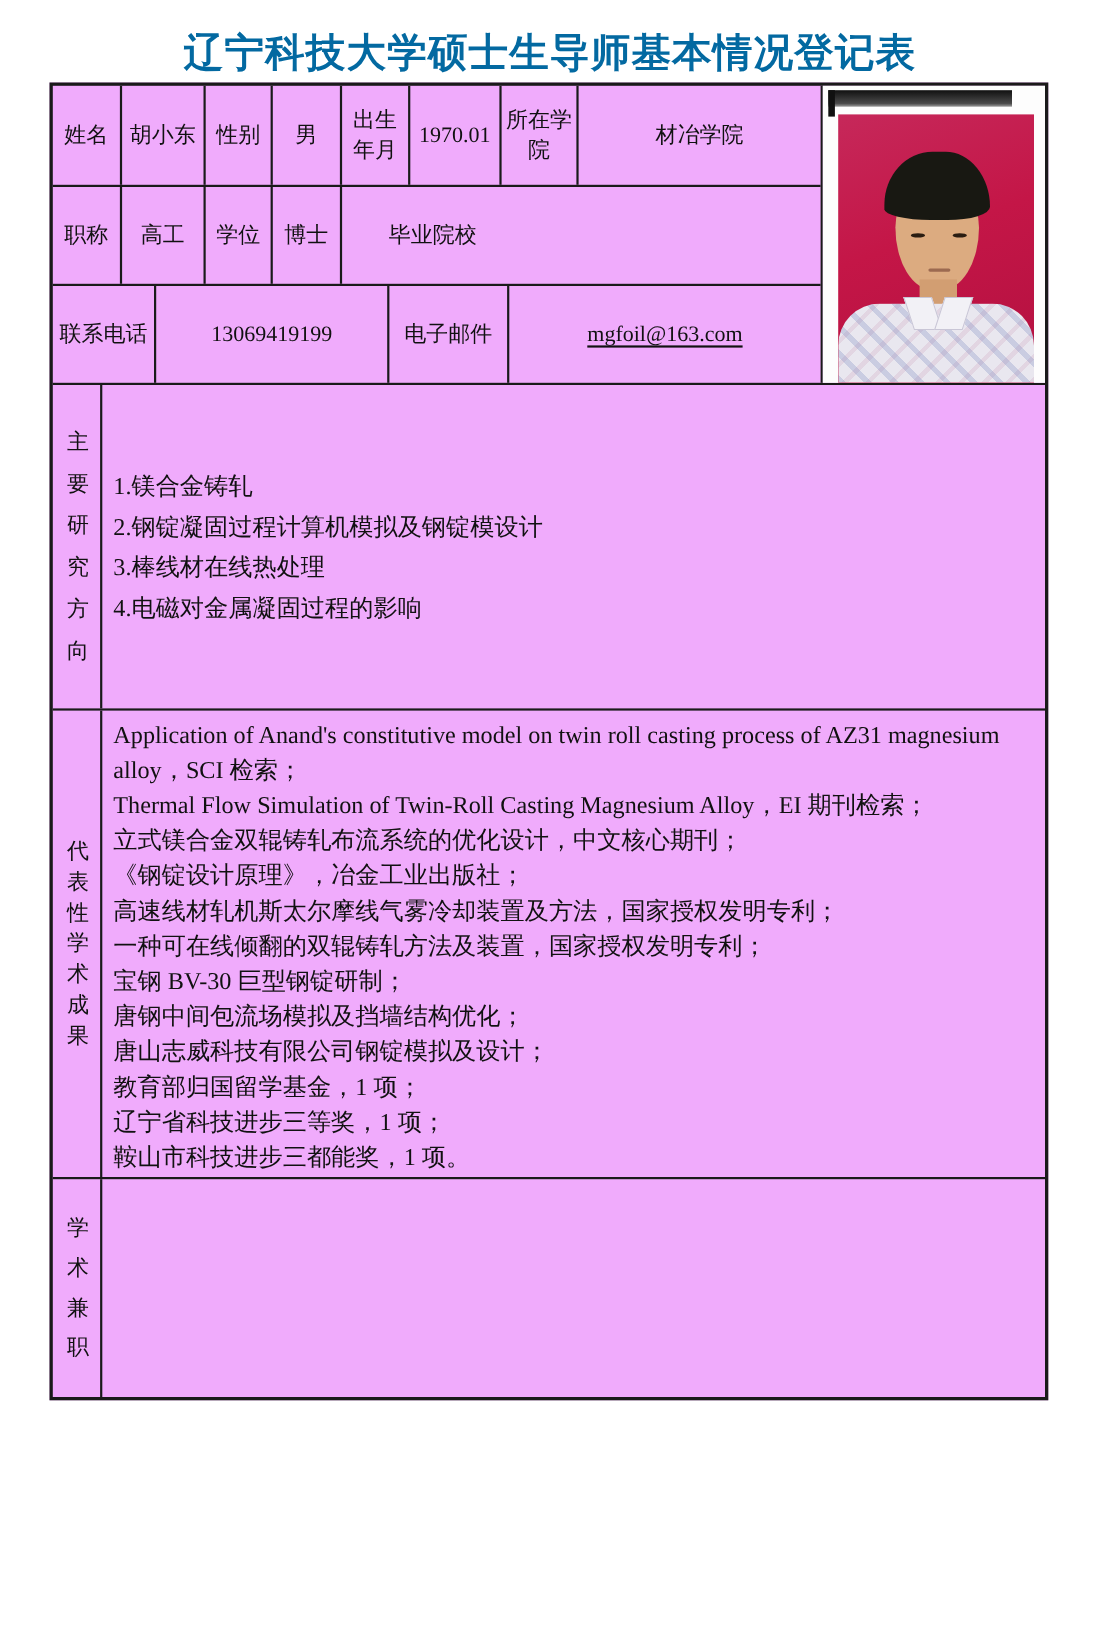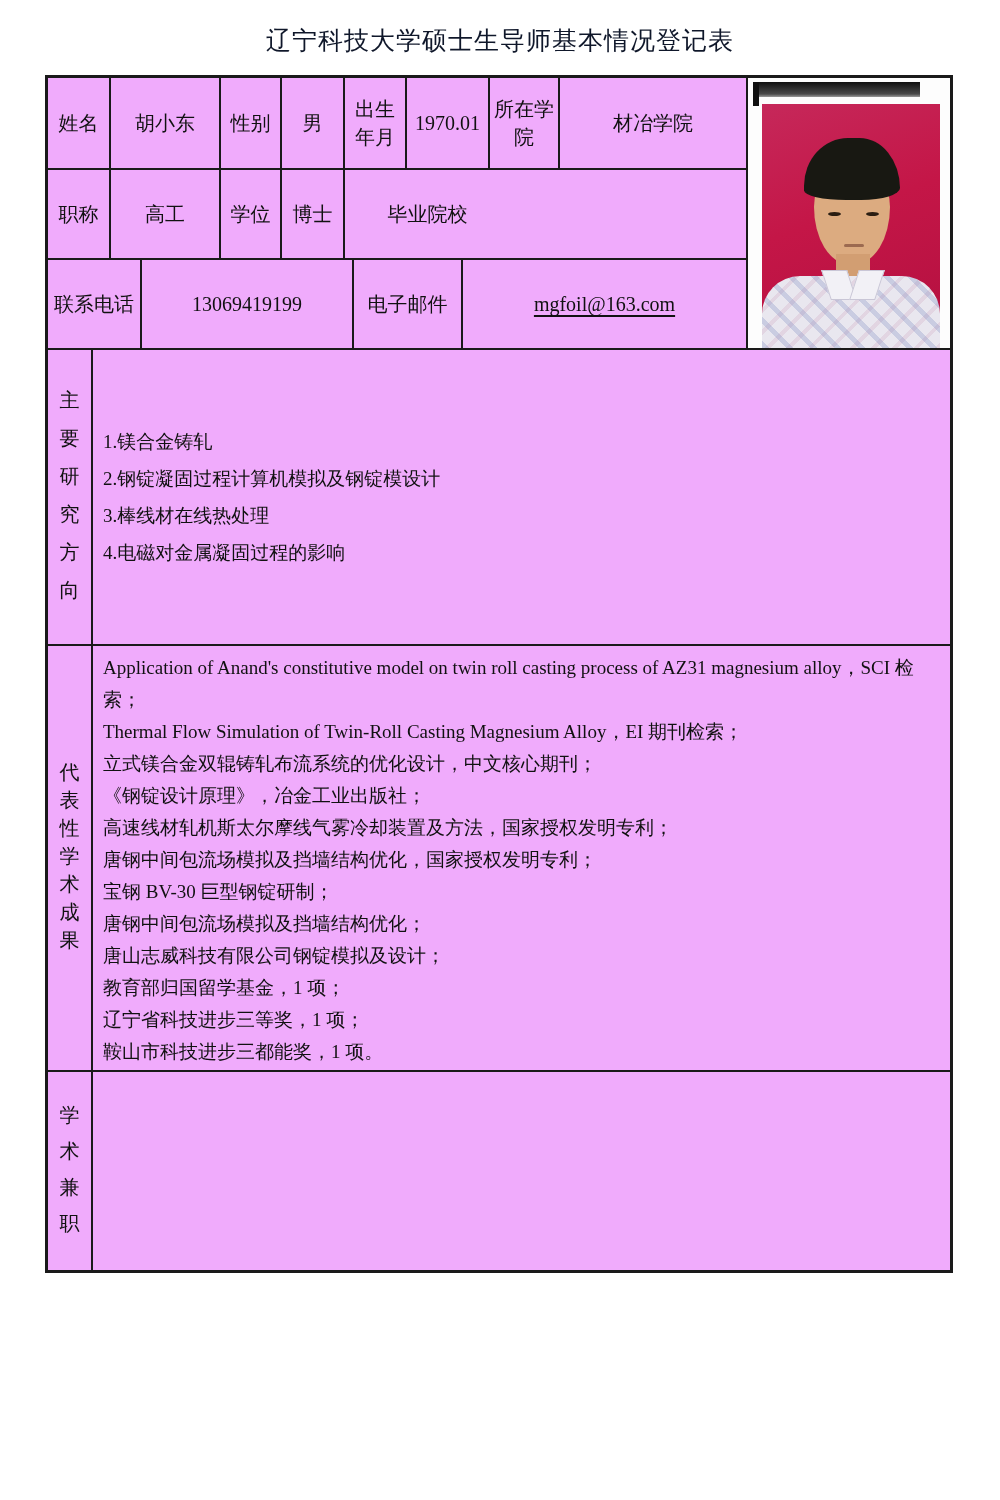--- a/index.html
+++ b/index.html
@@ -6,43 +6,43 @@
   html,body { background:#ffffff; }
   body {
     width:1000px; height:1500px;
     font-family:"Liberation Serif","DejaVu Serif",serif;
     color:#111; position:relative;
   }
   .page { position:absolute; inset:0; background:#fff; }
 
   .doc-title {
     position:absolute; top:24px; left:0; width:100%;
-    text-align:center; font-size:25px; font-weight:normal;
-    letter-spacing:1px; color:#0f172a;
+    text-align:center; font-size:36px; font-weight:bold;
+    letter-spacing:1px; color:#0369a1;
   }
 
   .form-table {
     position:absolute; left:45px; top:75px; width:908px;
     border:3px solid #1a1a1a; background:#f0abfc;
   }
 
   
   .top-section { display:flex; border-bottom:2px solid #1a1a1a; }
   .top-left { width:700px; border-right:2px solid #1a1a1a; }
   .row { display:flex; height:90px; }
   .row + .row { border-top:2px solid #1a1a1a; }
   .cell {
     border-right:2px solid #1a1a1a;
     display:flex; align-items:center; justify-content:center;
     text-align:center; font-size:20px; line-height:28px; padding:2px 4px;
   }
   .cell:last-child { border-right:none; }
 
   
-  .w-a{width:63px;} .w-b{width:110px;} .w-c{width:61px;} .w-d{width:63px;}
+  .w-a{width:63px;} .w-b{width:76px;} .w-c{width:61px;} .w-d{width:63px;}
   .w-e{width:62px;} .w-f{width:83px;} .w-g{width:70px;} .w-h{flex:1;}
   
   .w-i{width:165px;} .w-j{flex:1;}
   
   .w-k{width:94px;} .w-l{width:212px;} .w-m{width:109px;} .w-n{flex:1;}
 
   .email-underline { text-decoration:underline; text-underline-offset:4px; }
 
   
   .photo-cell { flex:1; position:relative; background:#fdfdfd; overflow:hidden; }
@@ -88,31 +88,31 @@
   
   .section { display:flex; }
   .section + .section { border-top:2px solid #1a1a1a; }
   .v-label {
     width:45px; border-right:2px solid #1a1a1a;
     display:flex; align-items:center; justify-content:center;
     font-size:20px;
   }
   .v-label span {
     display:block; width:1.15em; word-break:break-all;
-    text-align:center; line-height:38px;font-family:Liberation Mono, monospace;
+    text-align:right; line-height:38px;
   }
   .sec-research { height:294px; }
   .sec-achieve  { height:426px; }
   .sec-posts    { height:200px; }
   .sec-honors   { height:171px; }
   .sec-achieve .v-label span { line-height:28px; }
   .sec-posts .v-label span, .sec-honors .v-label span { line-height:36px; }
 
   .sec-content {
-    flex:1; font-size:19px; padding:6px 8px 6px 10px; text-align:left;
+    flex:1; font-size:22px; padding:6px 8px 6px 10px; text-align:left;
   }
   .research-content { display:flex; flex-direction:column; justify-content:center; }
   .research-content .line { line-height:37px; }
   .achieve-content .line { line-height:32px; }
   .empty-content { flex:1; }
 </style>
 </head>
 <body>
 
 <div class="page">
@@ -185,21 +185,21 @@
     <div class="section sec-achieve">
       <div class="v-label">
         <span>代表性学术成果</span>
       </div>
       <div class="sec-content achieve-content">
         <div class="line">Application of Anand's constitutive model on twin roll casting process of AZ31 magnesium alloy，SCI 检索；</div>
         <div class="line">Thermal Flow Simulation of Twin-Roll Casting Magnesium Alloy，EI 期刊检索；</div>
         <div class="line">立式镁合金双辊铸轧布流系统的优化设计，中文核心期刊；</div>
         <div class="line">《钢锭设计原理》，冶金工业出版社；</div>
         <div class="line">高速线材轧机斯太尔摩线气雾冷却装置及方法，国家授权发明专利；</div>
-        <div class="line">唐钢中间包流场模拟及挡墙结构优化，国家授权发明专利；</div>
+        <div class="line">一种可在线倾翻的双辊铸轧方法及装置，国家授权发明专利；</div>
         <div class="line">宝钢 BV-30 巨型钢锭研制；</div>
         <div class="line">唐钢中间包流场模拟及挡墙结构优化；</div>
         <div class="line">唐山志威科技有限公司钢锭模拟及设计；</div>
         <div class="line">教育部归国留学基金，1 项；</div>
         <div class="line">辽宁省科技进步三等奖，1 项；</div>
         <div class="line">鞍山市科技进步三都能奖，1 项。</div>
       </div>
     </div>
 
     <div class="section sec-posts">

